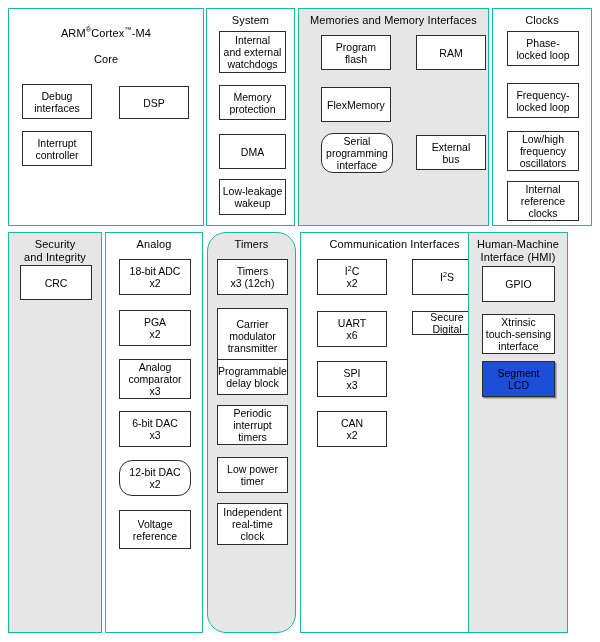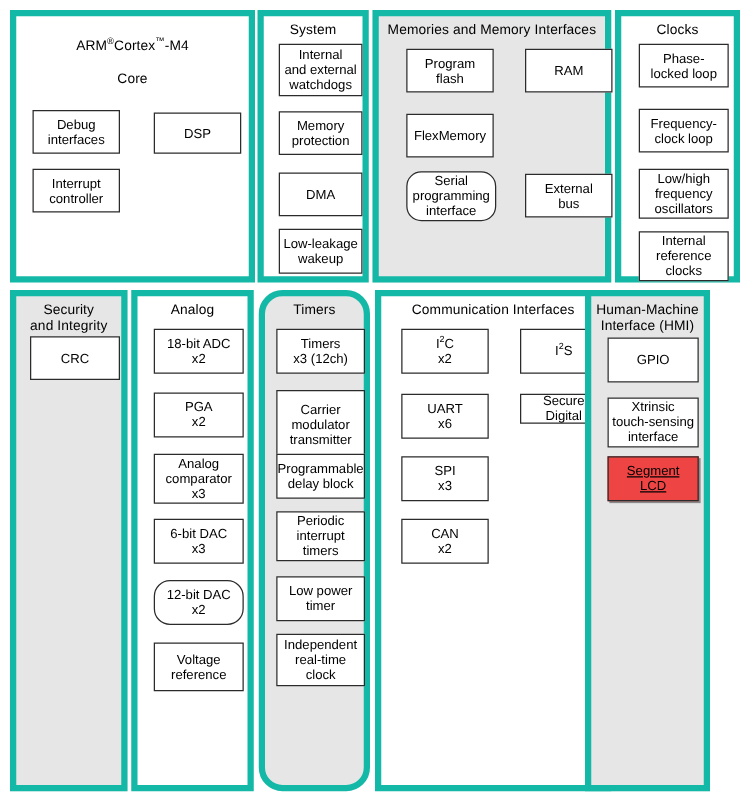--- a/index.html
+++ b/index.html
@@ -16,21 +16,21 @@
     position: relative;
     width: 600px;
     height: 642px;
     background: #ffffff;
     overflow: hidden;
   }
   
   .panel {
     position: absolute;
     box-sizing: border-box;
-    border: 5px solid #14b8a6;
+    border: 1px solid #14b8a6;
     background: #ffffff;
   }
   .panel.shaded {
     background: #e6e6e6;
   }
   .panel-title {
     position: absolute;
     left: 0;
     right: 0;
     top: 5px;
@@ -51,22 +51,21 @@
     align-items: center;
     justify-content: center;
     text-align: center;
     font-size: 10.5px;
     line-height: 12px;
     color: #000;
     white-space: pre-line;
     padding: 0 1px;
   }
   .blk.fill-gray {
-    background: #ef4444;
-    text-decoration: underline;
+    background: #1d4ed8;
   }
   .blk.shadowed {
     box-shadow: 1.5px 1.5px 0 0 #8a8a8a;
   }
   sup {
     font-size: 0.68em;
     vertical-align: super;
     line-height: 0;
   }
 </style>
@@ -110,21 +109,21 @@
 interface</div>
     <div class="blk" style="left:117px; top:126px; width:70px; height:35px;">External
 bus</div>
   </div>
 
   <div class="panel" style="left:492px; top:8px; width:100px; height:218px;">
     <div class="panel-title">Clocks</div>
     <div class="blk" style="left:14px; top:22px; width:72px; height:35px;">Phase-
 locked loop</div>
     <div class="blk" style="left:14px; top:74px; width:72px; height:35px;">Frequency-
-clock loop</div>
+locked loop</div>
     <div class="blk" style="left:14px; top:122px; width:72px; height:40px;">Low/high
 frequency
 oscillators</div>
     <div class="blk" style="left:14px; top:172px; width:72px; height:40px;">Internal
 reference
 clocks</div>
   </div>
 
   <div class="panel shaded" style="left:8px; top:232px; width:94px; height:401px;">
     <div class="panel-title">Security

